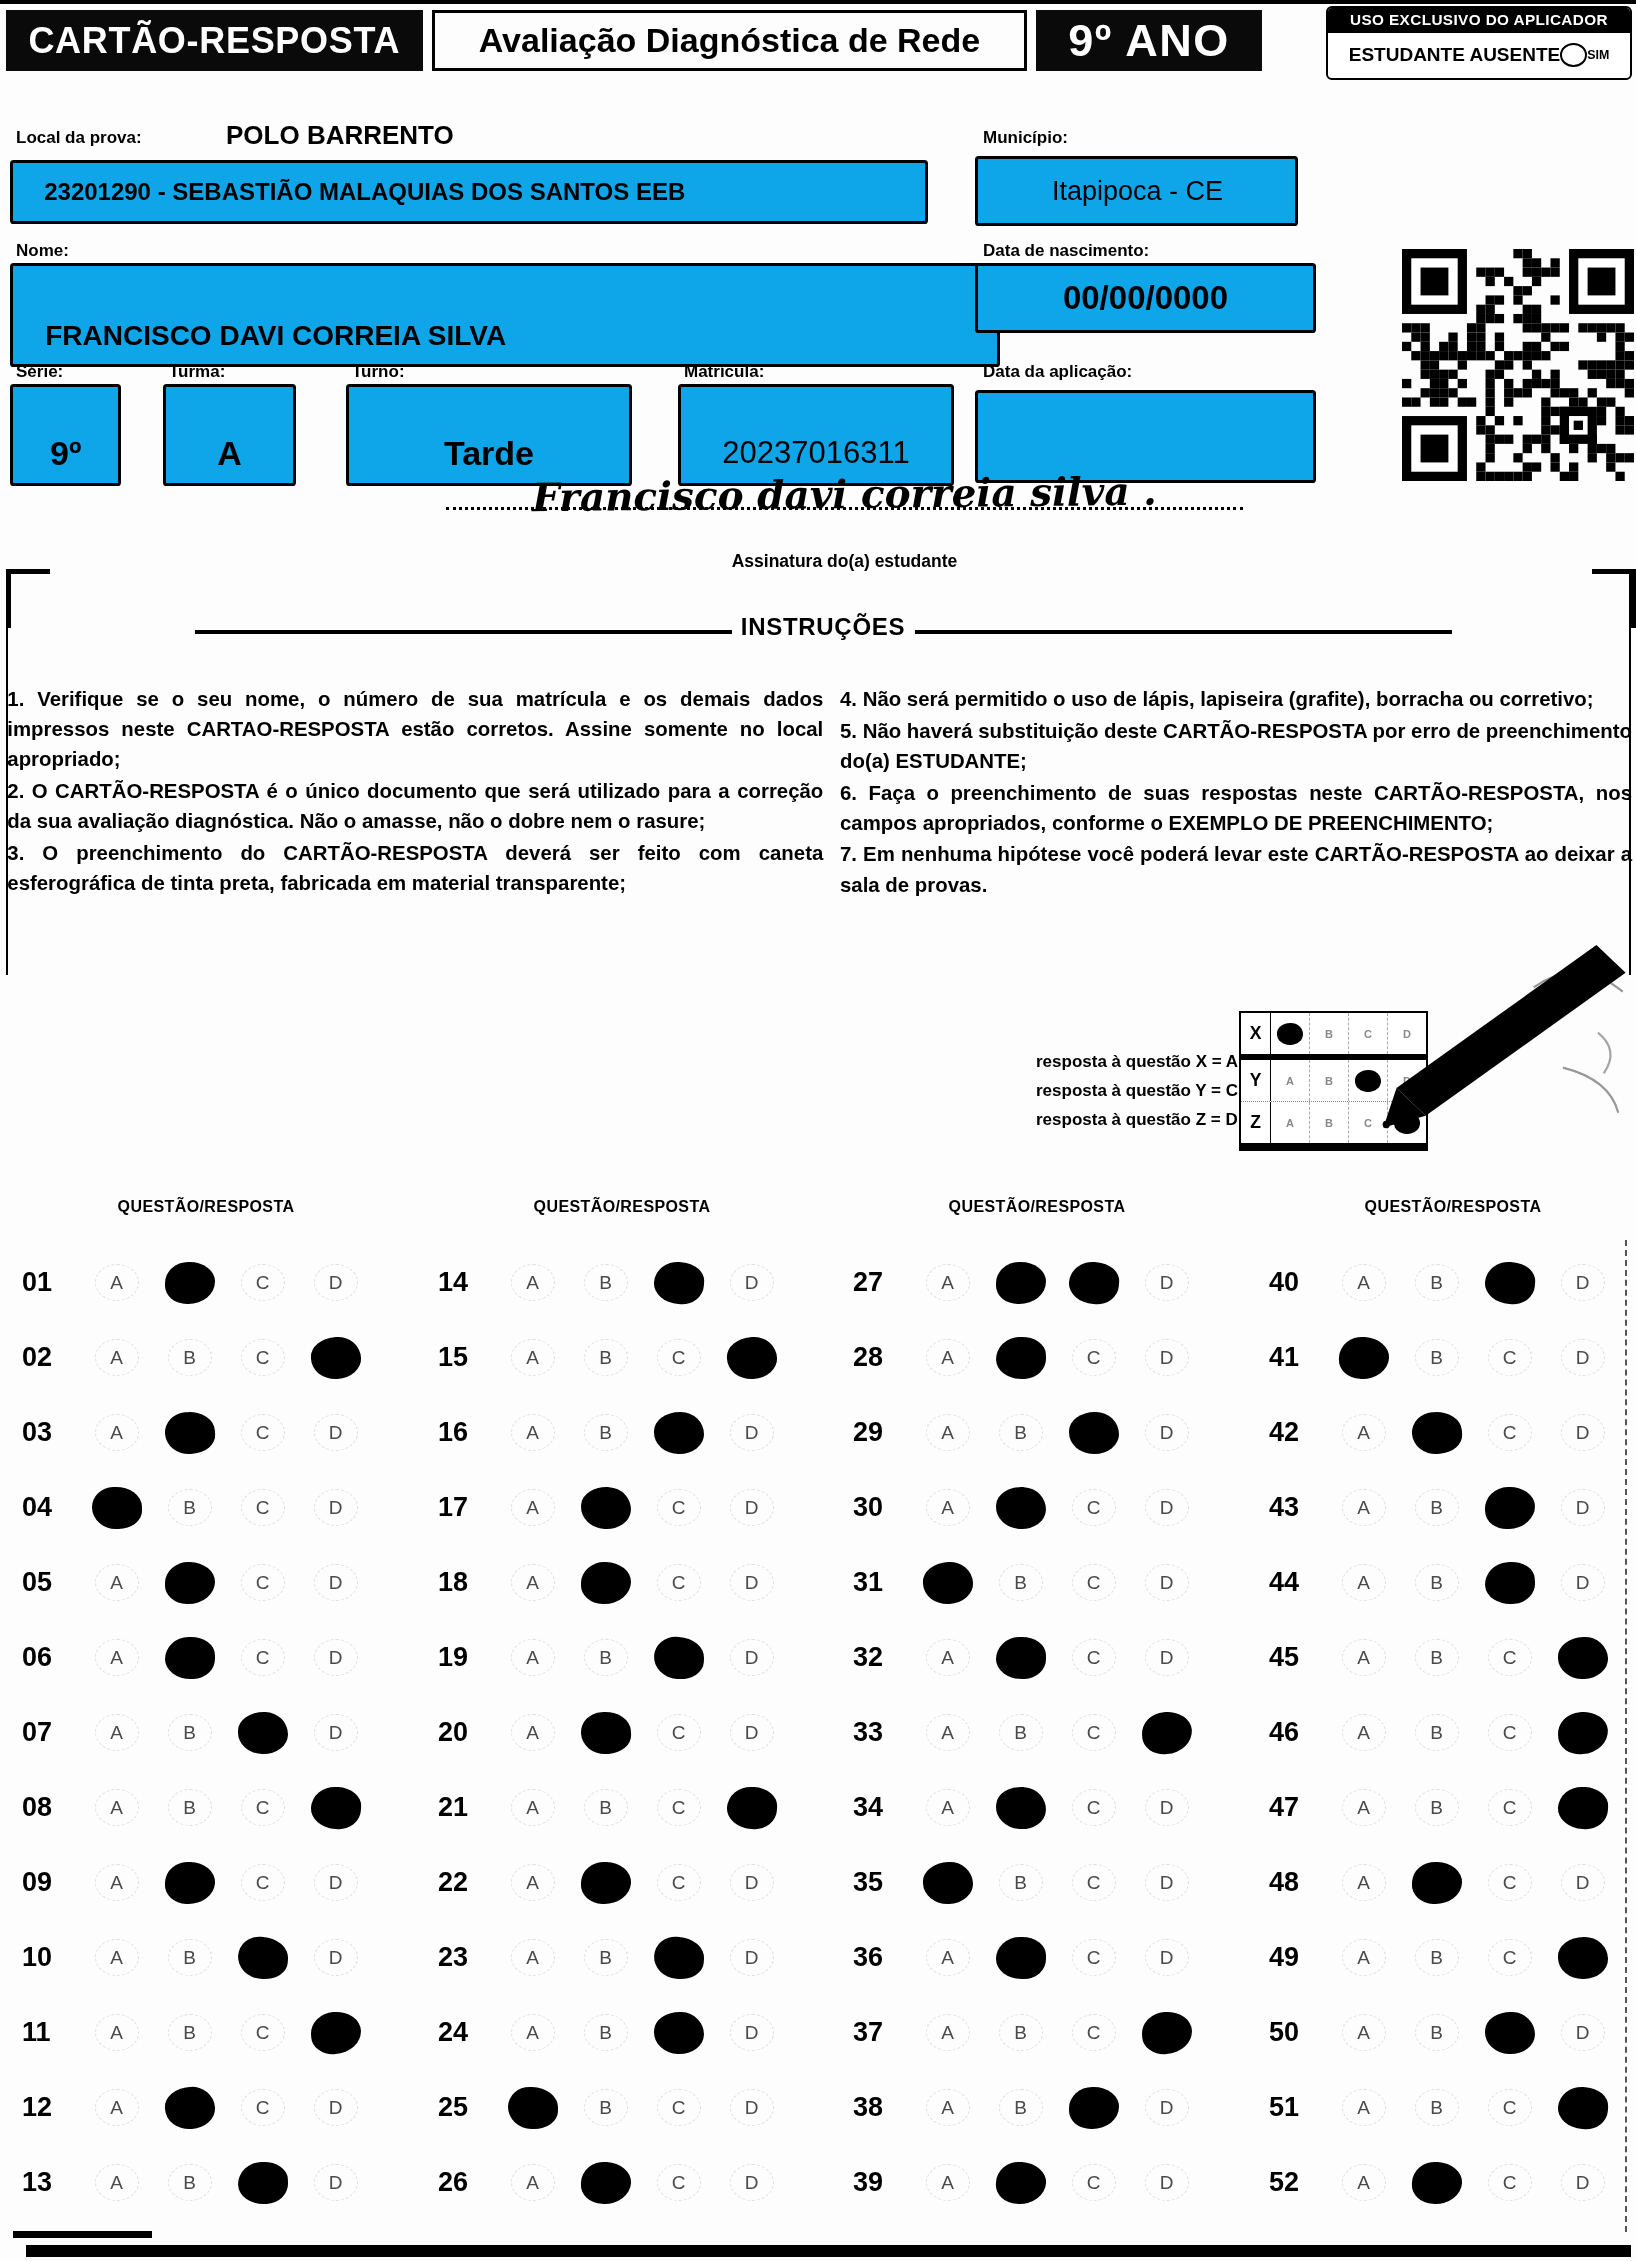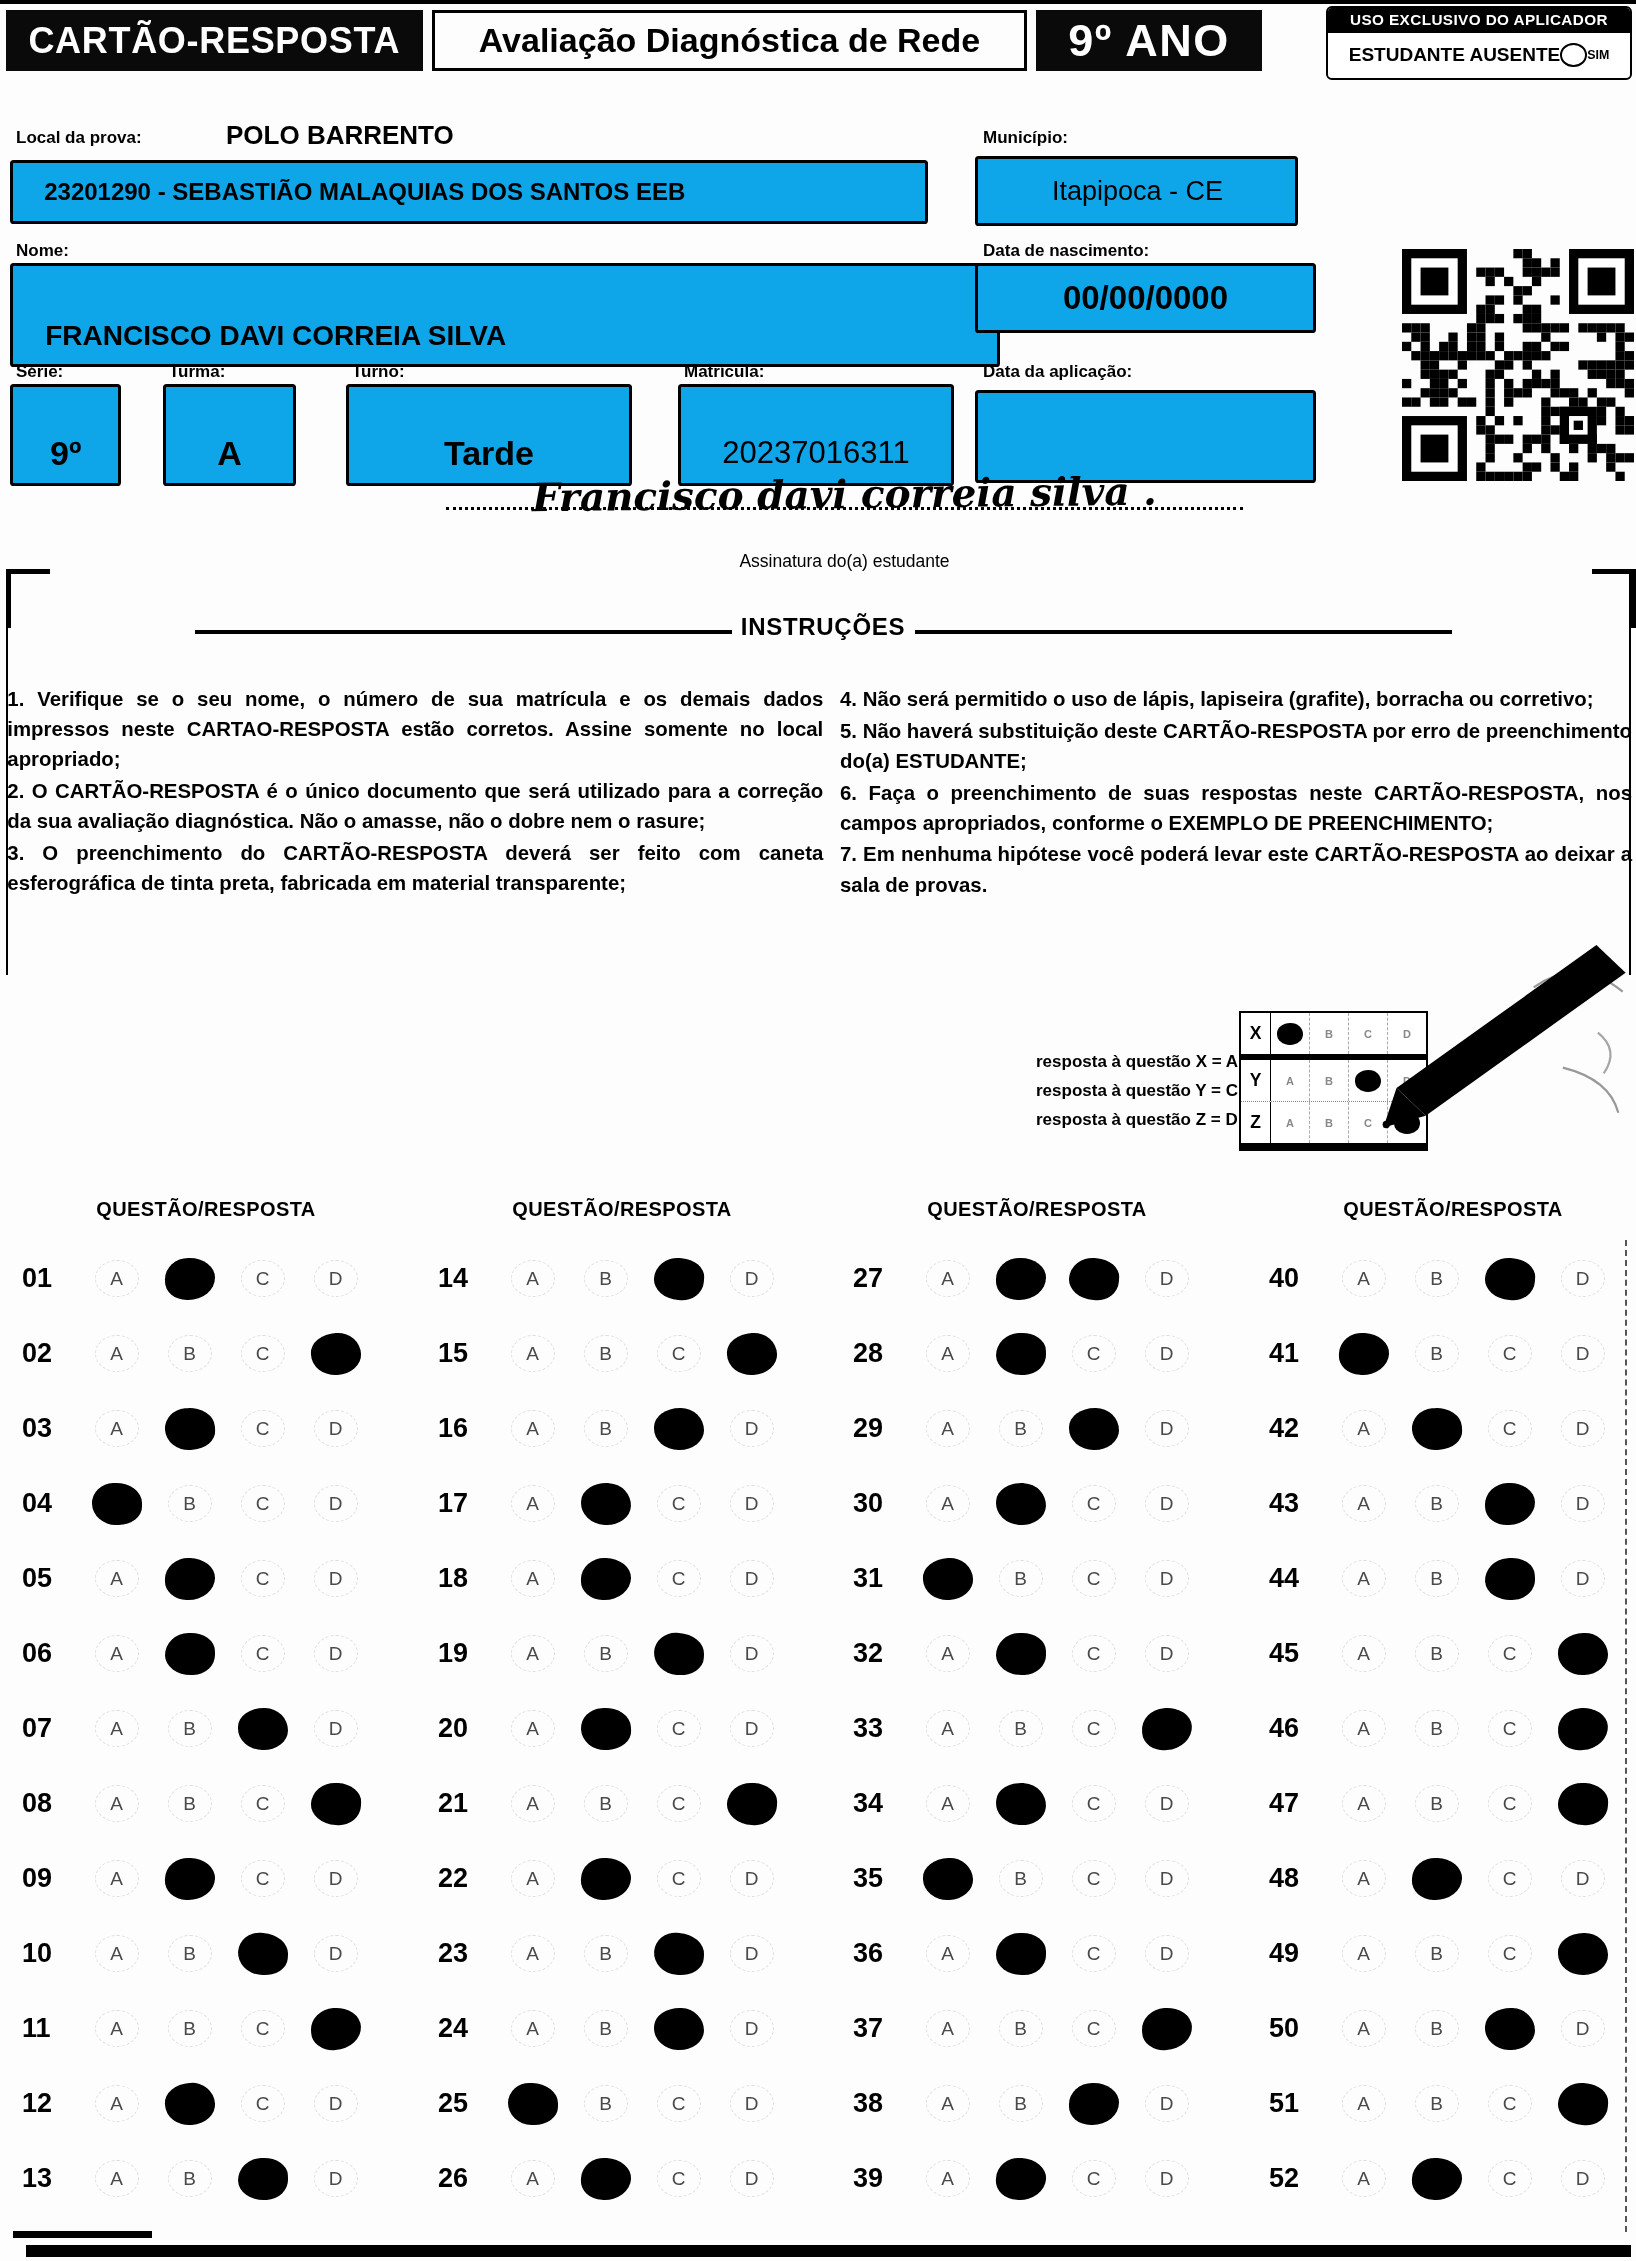--- a/index.html
+++ b/index.html
@@ -47,21 +47,21 @@
   #lbl-matricula{left:684px;top:362px;}
   #box-matricula{left:678px;top:384px;width:276px;height:102px;align-items:flex-end;justify-content:center;padding-bottom:11.7px;font-size:31px;font-weight:normal;}
   #lbl-aplicacao{left:983px;top:362px;}
   #box-aplicacao{left:975px;top:390px;width:341px;height:93px;}
   #qr{left:1402px;top:249px;}
 
   
   .sig-line{left:446px;top:468px;width:797px;border-bottom:3.6px dotted #000;text-align:center;}
   .sig-hand{font-family:"DejaVu Serif",serif;font-style:italic;font-weight:bold;font-size:39px;
             line-height:1;position:relative;top:7.3px;transform:rotate(-0.6deg);white-space:nowrap;}
-  .sig-caption{left:446px;top:551px;width:797px;text-align:center;font-size:17.5px;font-weight:normal;}
+  .sig-caption{left:446px;top:551px;width:797px;text-align:center;font-size:17.5px;font-weight:bold;}
 
   
   .fl-corner{left:5.8px;top:569px;width:39px;height:54px;border-top:5.1px solid #000;border-left:5.1px solid #000;}
   .fl-line{left:5.8px;top:569px;width:0;height:406px;border-left:2.2px solid #000;}
   .fr-corner{left:1592px;top:569px;width:39px;height:54px;border-top:5.1px solid #000;border-right:5.1px solid #000;}
   .fr-line{left:1629px;top:569px;width:0;height:406px;border-right:2.2px solid #000;}
 
   
   .instr-line-l{left:195px;top:630px;width:537px;height:4.4px;background:#000;}
   .instr-title{left:732px;top:613px;width:182px;text-align:center;font-size:24px;font-weight:bold;letter-spacing:0.7px;}
@@ -80,21 +80,21 @@
   .ex-row-mid{border-bottom:1.5px dotted #888;}
   .ex-lab{width:29px;display:flex;align-items:center;justify-content:center;font-size:17.5px;font-weight:bold;border-right:1.5px solid #000;}
   .ex-cell{width:38px;display:flex;align-items:center;justify-content:center;}
   .ex-cell-sep{border-left:0.7px dashed #aaa;}
   .ex-opt{font-size:11px;font-weight:600;color:#888;}
   .ex-blob{width:26px;height:22px;background:#000;border-radius:52% 48% 50% 50% / 48% 52% 50% 50%;}
   #pen{left:1379px;top:945px;}
 
   
   .ans-col{position:absolute;top:1198px;width:368px;}
-  .ans-header{font-size:20px;font-weight:bold;text-align:center;letter-spacing:0.4px;margin-bottom:34px;}
+  .ans-header{font-size:16px;font-weight:bold;text-align:center;letter-spacing:0.4px;margin-bottom:43px;}
   .ans-row{display:flex;align-items:center;height:47px;margin-bottom:28px;}
   .ans-num{width:58px;font-size:27px;font-weight:bold;}
   .ans-cell{width:73px;display:flex;align-items:center;justify-content:center;}
   .bub-empty{width:42px;height:35px;border:1.5px dashed #ddd;border-radius:50%;
              display:flex;align-items:center;justify-content:center;}
   .bub-letter{font-size:19px;font-weight:500;color:#4a4a4a;}
   .bub-filled{width:50px;height:42px;background:#000;}
   .ans-right-line{left:1625px;top:1240px;width:0;height:992px;border-right:2.2px dashed #555;}
 
   

